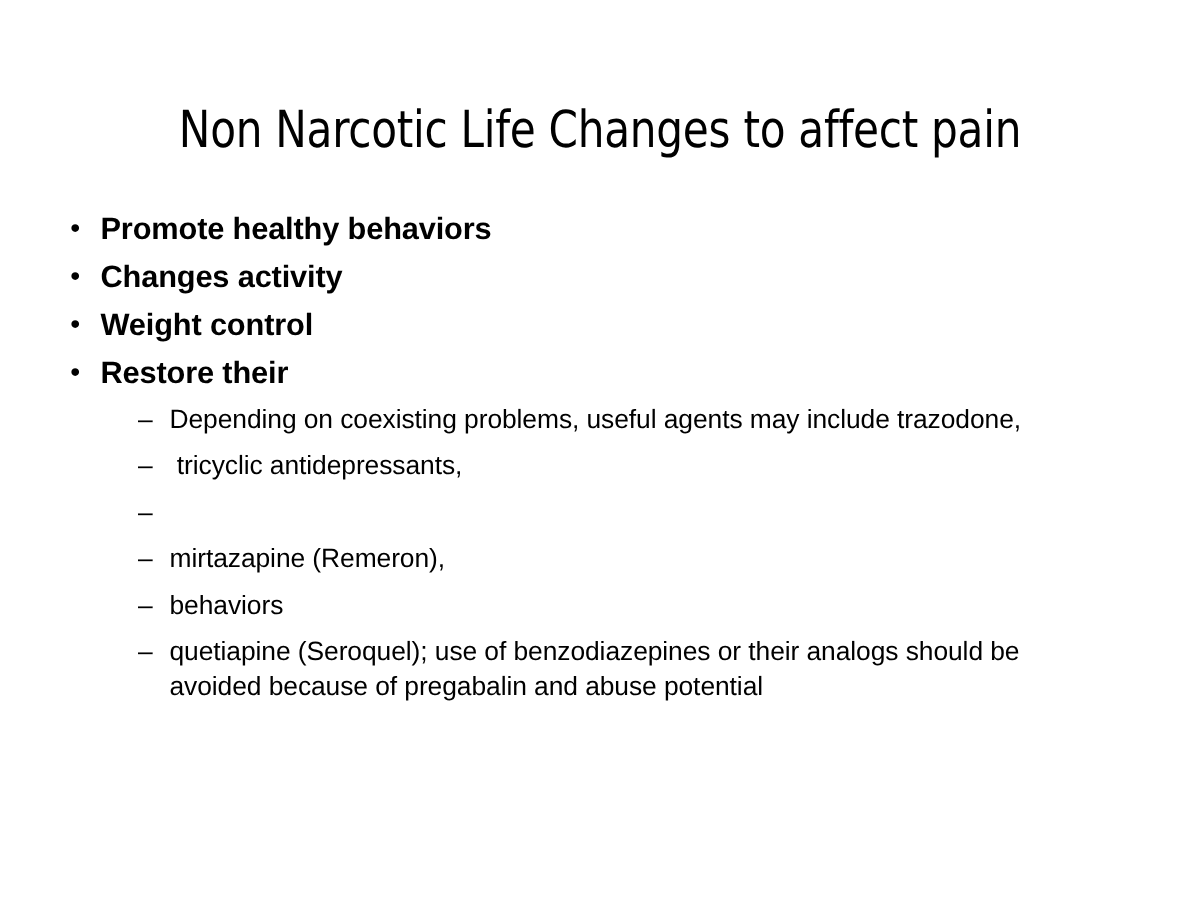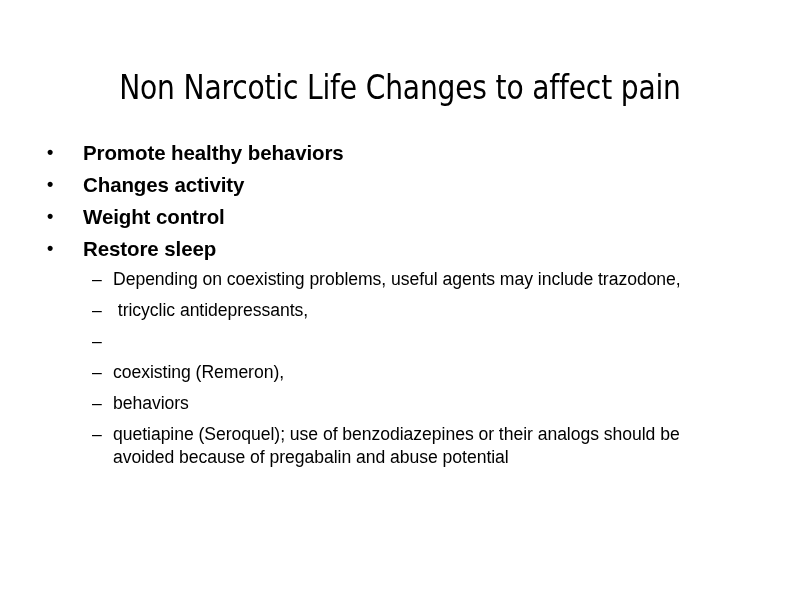--- a/index.html
+++ b/index.html
@@ -55,21 +55,20 @@
     flex: 0 0 auto;
     width: 27px;
     text-align: left;
     padding-left: 7px;
     box-sizing: border-box;
     font-size: 18px;
     line-height: 1.62;
   }
   .bullet-l1 .label {
     flex: 1 1 auto;
-    margin-left: 16px;
   }
   .sub-list {
     margin-top: 4px;
   }
   .bullet-l2 {
     display: flex;
     align-items: flex-start;
     font-size: 17.6px;
     font-weight: normal;
     line-height: 1.26;
@@ -109,42 +108,42 @@
       <span class="label">Changes activity</span>
     </div>
 
     <div class="bullet-l1">
       <span class="marker">•</span>
       <span class="label">Weight control</span>
     </div>
 
     <div class="bullet-l1">
       <span class="marker">•</span>
-      <span class="label">Restore sleep</span>
+      <span class="label">Restore their</span>
     </div>
 
     <div class="sub-list">
 
       <div class="bullet-l2">
         <span class="marker">–</span>
         <span class="label">Depending on coexisting problems, useful agents may include trazodone,</span>
       </div>
 
       <div class="bullet-l2">
         <span class="marker">–</span>
         <span class="label"> tricyclic antidepressants,</span>
       </div>
 
       <div class="bullet-l2">
         <span class="marker">–</span>
       </div>
 
       <div class="bullet-l2">
         <span class="marker">–</span>
-        <span class="label">coexisting (Remeron),</span>
+        <span class="label">mirtazapine (Remeron),</span>
       </div>
 
       <div class="bullet-l2">
         <span class="marker">–</span>
         <span class="label">behaviors</span>
       </div>
 
       <div class="bullet-l2">
         <span class="marker">–</span>
         <span class="label">quetiapine (Seroquel); use of benzodiazepines or their analogs should be avoided because of pregabalin and abuse potential</span>

